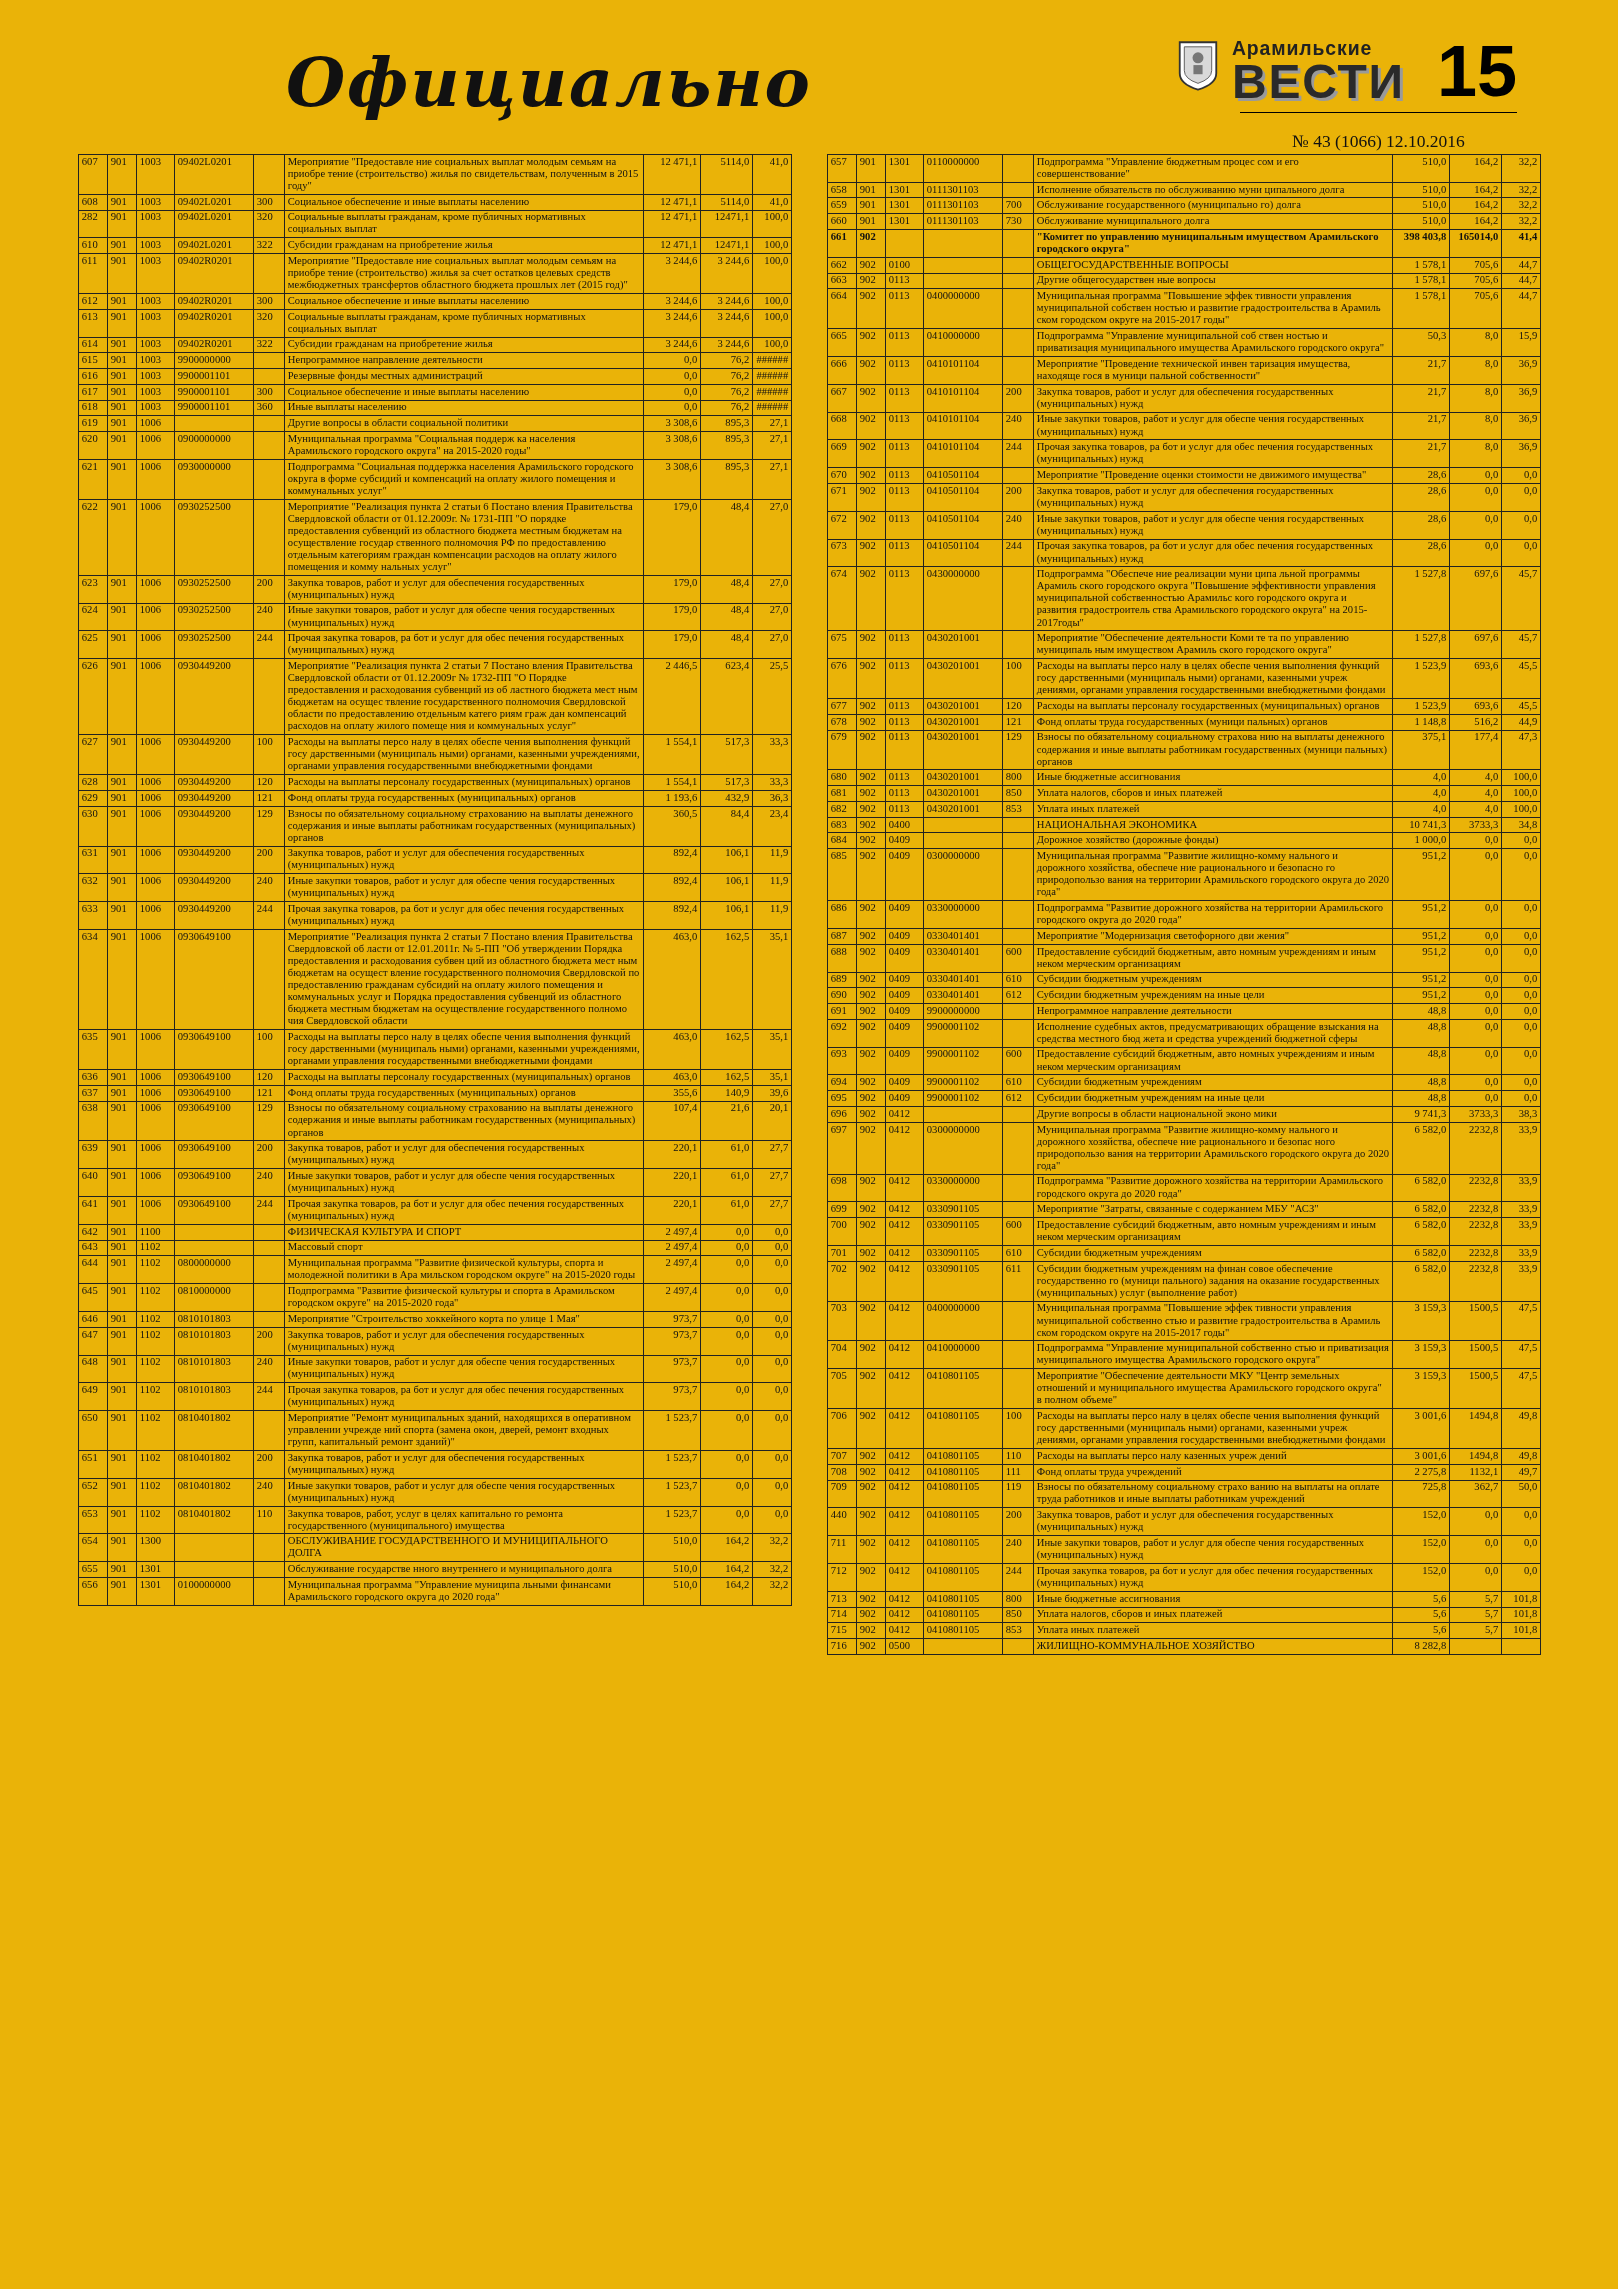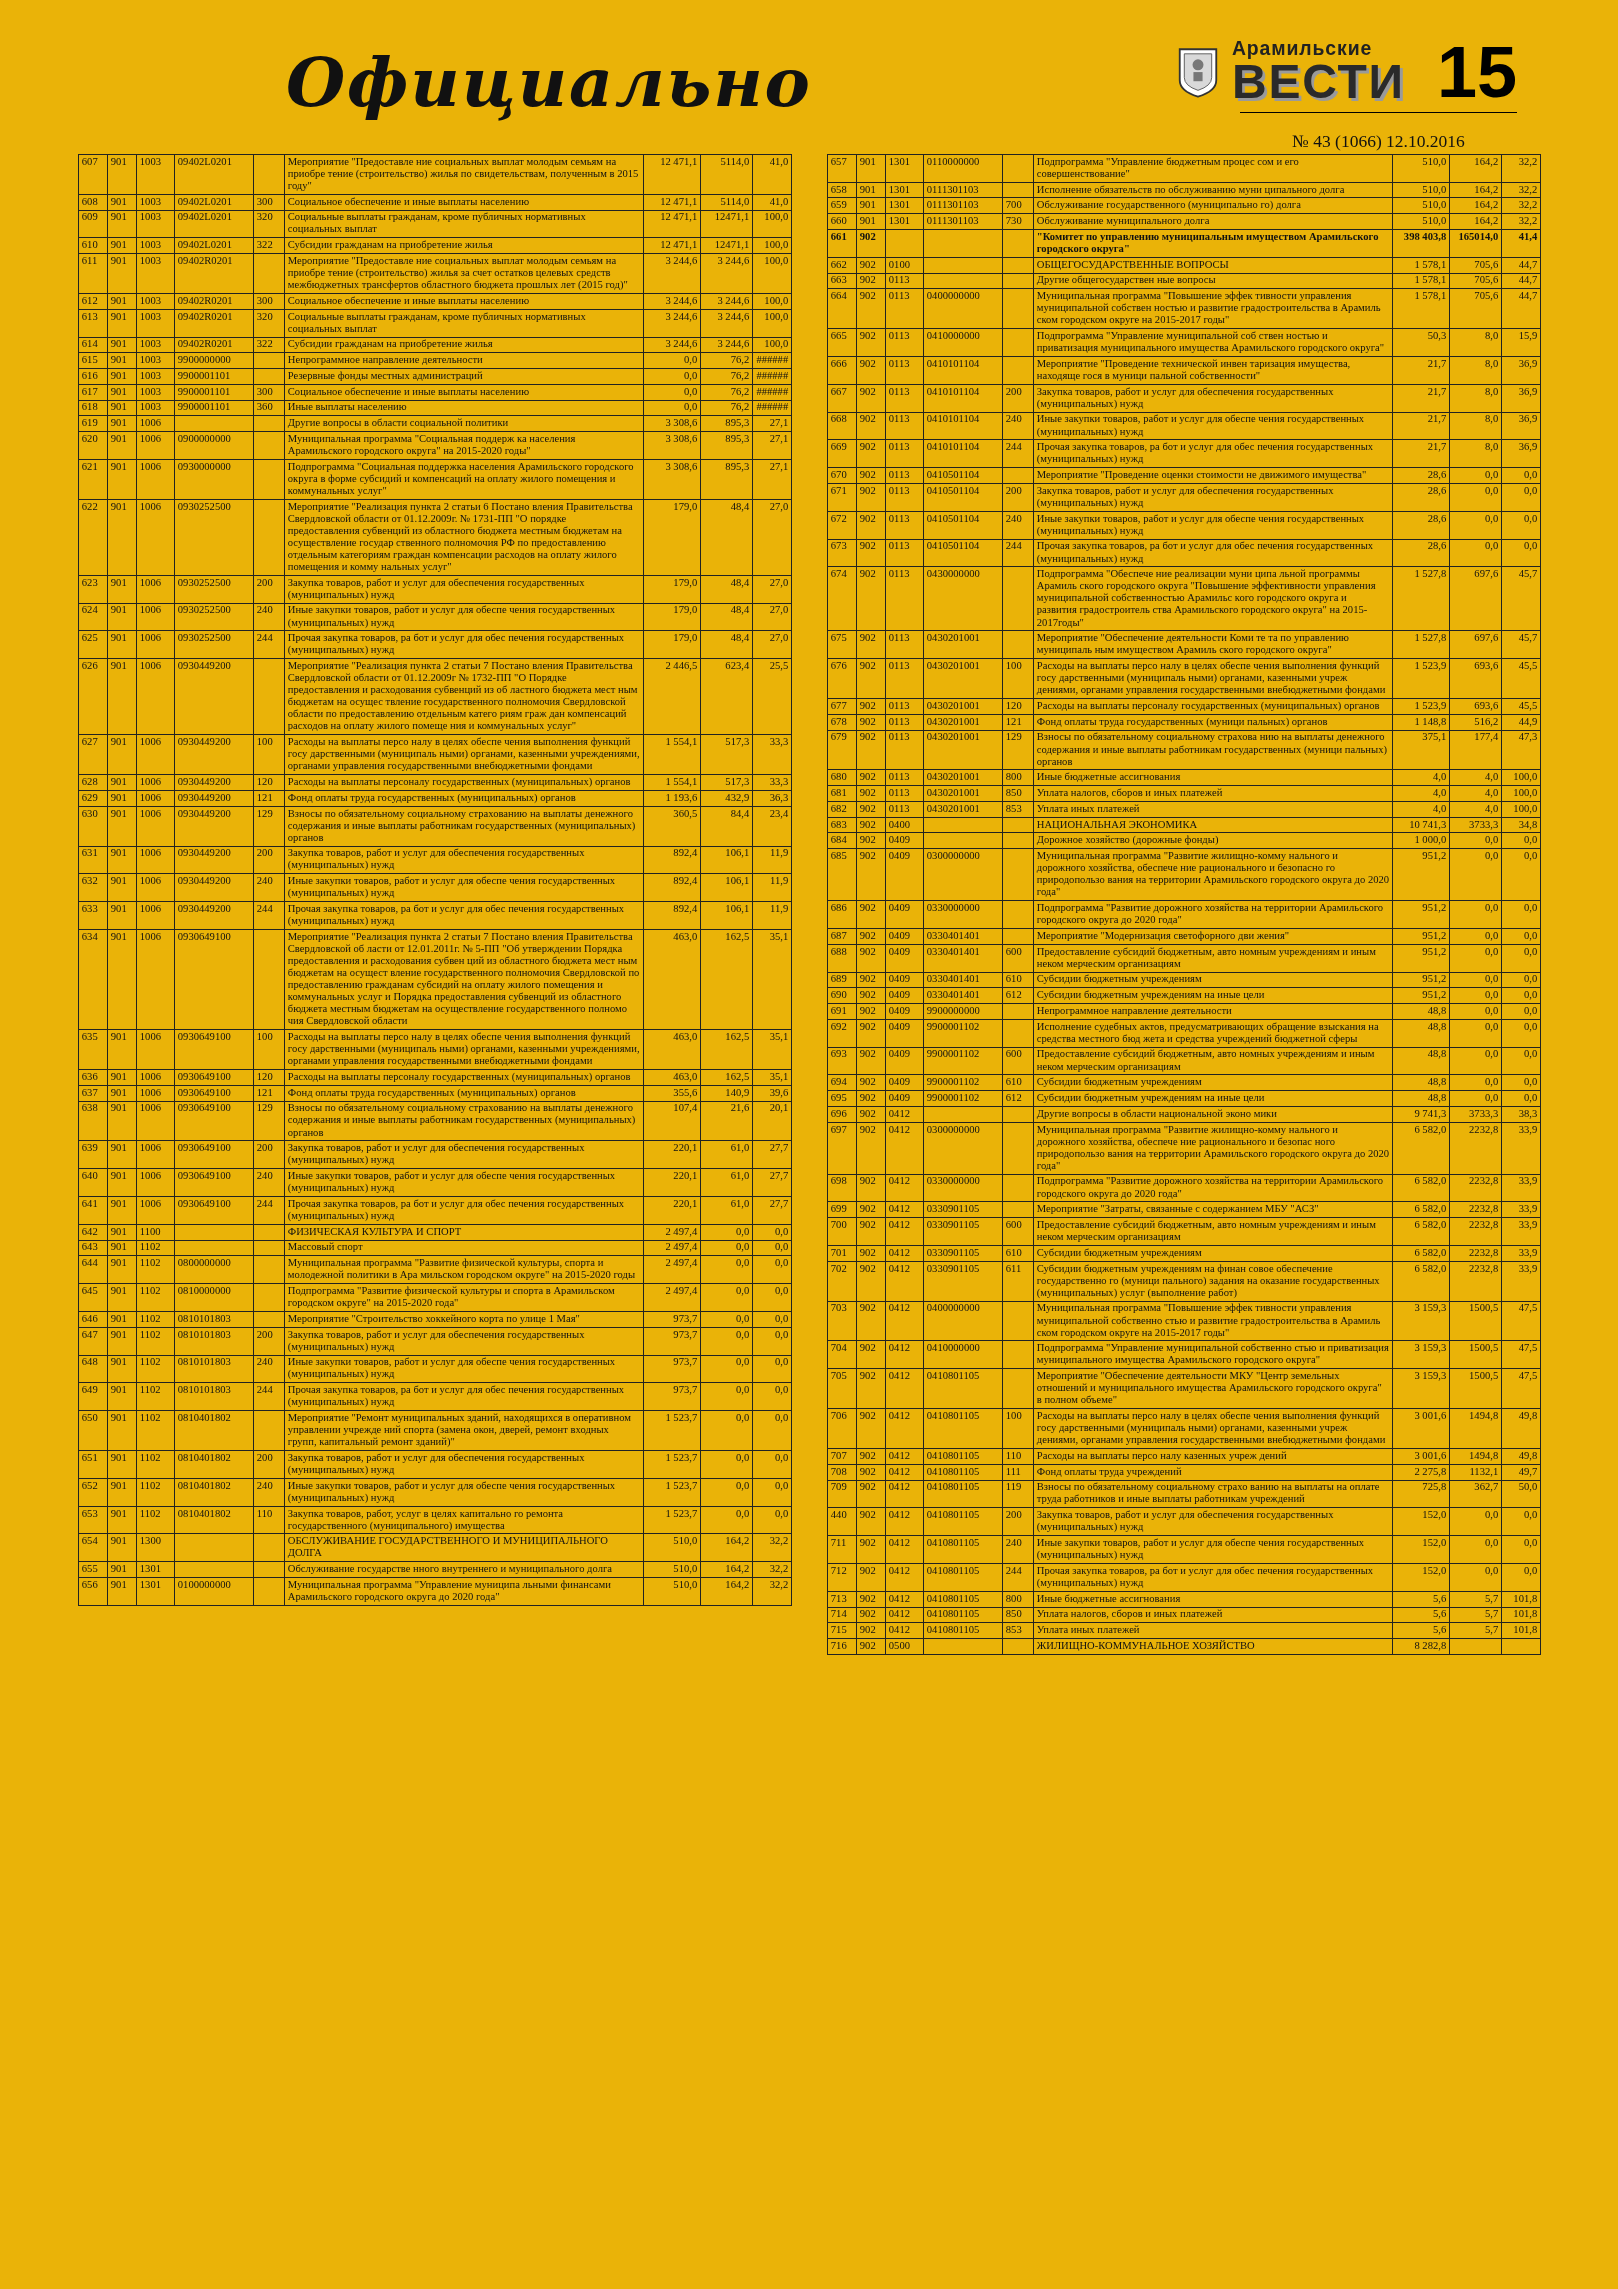--- a/index.html
+++ b/index.html
@@ -15,21 +15,21 @@
     display:flex; align-items:flex-start; justify-content:space-between;
     padding:39px 102px 7.4px 138px; height:102px;
   }
   .section-title{
     font-family:"DejaVu Serif", serif;
     font-style:italic; font-weight:bold;
     font-size:68px; line-height:1; letter-spacing:1.8px;
     margin-left:148px; margin-top:9.2px;
   }
   .logo-wrap{display:flex; flex-direction:column; align-items:flex-end;}
-  .logo-row{display:flex; align-items:center; gap:13px;}
+  .logo-row{display:flex; gap:13px;}
   .coat{width:42px; height:54px; flex:0 0 auto;}
   .brand-block{display:flex; flex-direction:column; align-items:flex-start; line-height:1;}
   .brand-top{
     font-family:"Liberation Sans", sans-serif;
     font-weight:bold; font-size:19.4px; letter-spacing:0.9px; color:#222;
   }
   .brand-name{
     font-family:"Liberation Sans", sans-serif;
     font-weight:bold; font-size:48px; letter-spacing:1.8px; color:#2a2a2a;
     text-shadow:2.8px 2.8px 0 #9a9a9a;
@@ -123,21 +123,21 @@
               <td class="code">901</td>
               <td class="code">1003</td>
               <td class="code">09402L0201</td>
               <td class="code">300</td>
               <td class="name">Социальное обеспечение и иные выплаты населению</td>
               <td class="num">12 471,1</td>
               <td class="num">5114,0</td>
               <td class="num">41,0</td>
             </tr>
             <tr>
-              <td class="code">609</td>
+              <td class="code">282</td>
               <td class="code">901</td>
               <td class="code">1003</td>
               <td class="code">09402L0201</td>
               <td class="code">320</td>
               <td class="name">Социальные выплаты гражданам, кроме публичных нормативных социальных выплат</td>
               <td class="num">12 471,1</td>
               <td class="num">12471,1</td>
               <td class="num">100,0</td>
             </tr>
             <tr>

